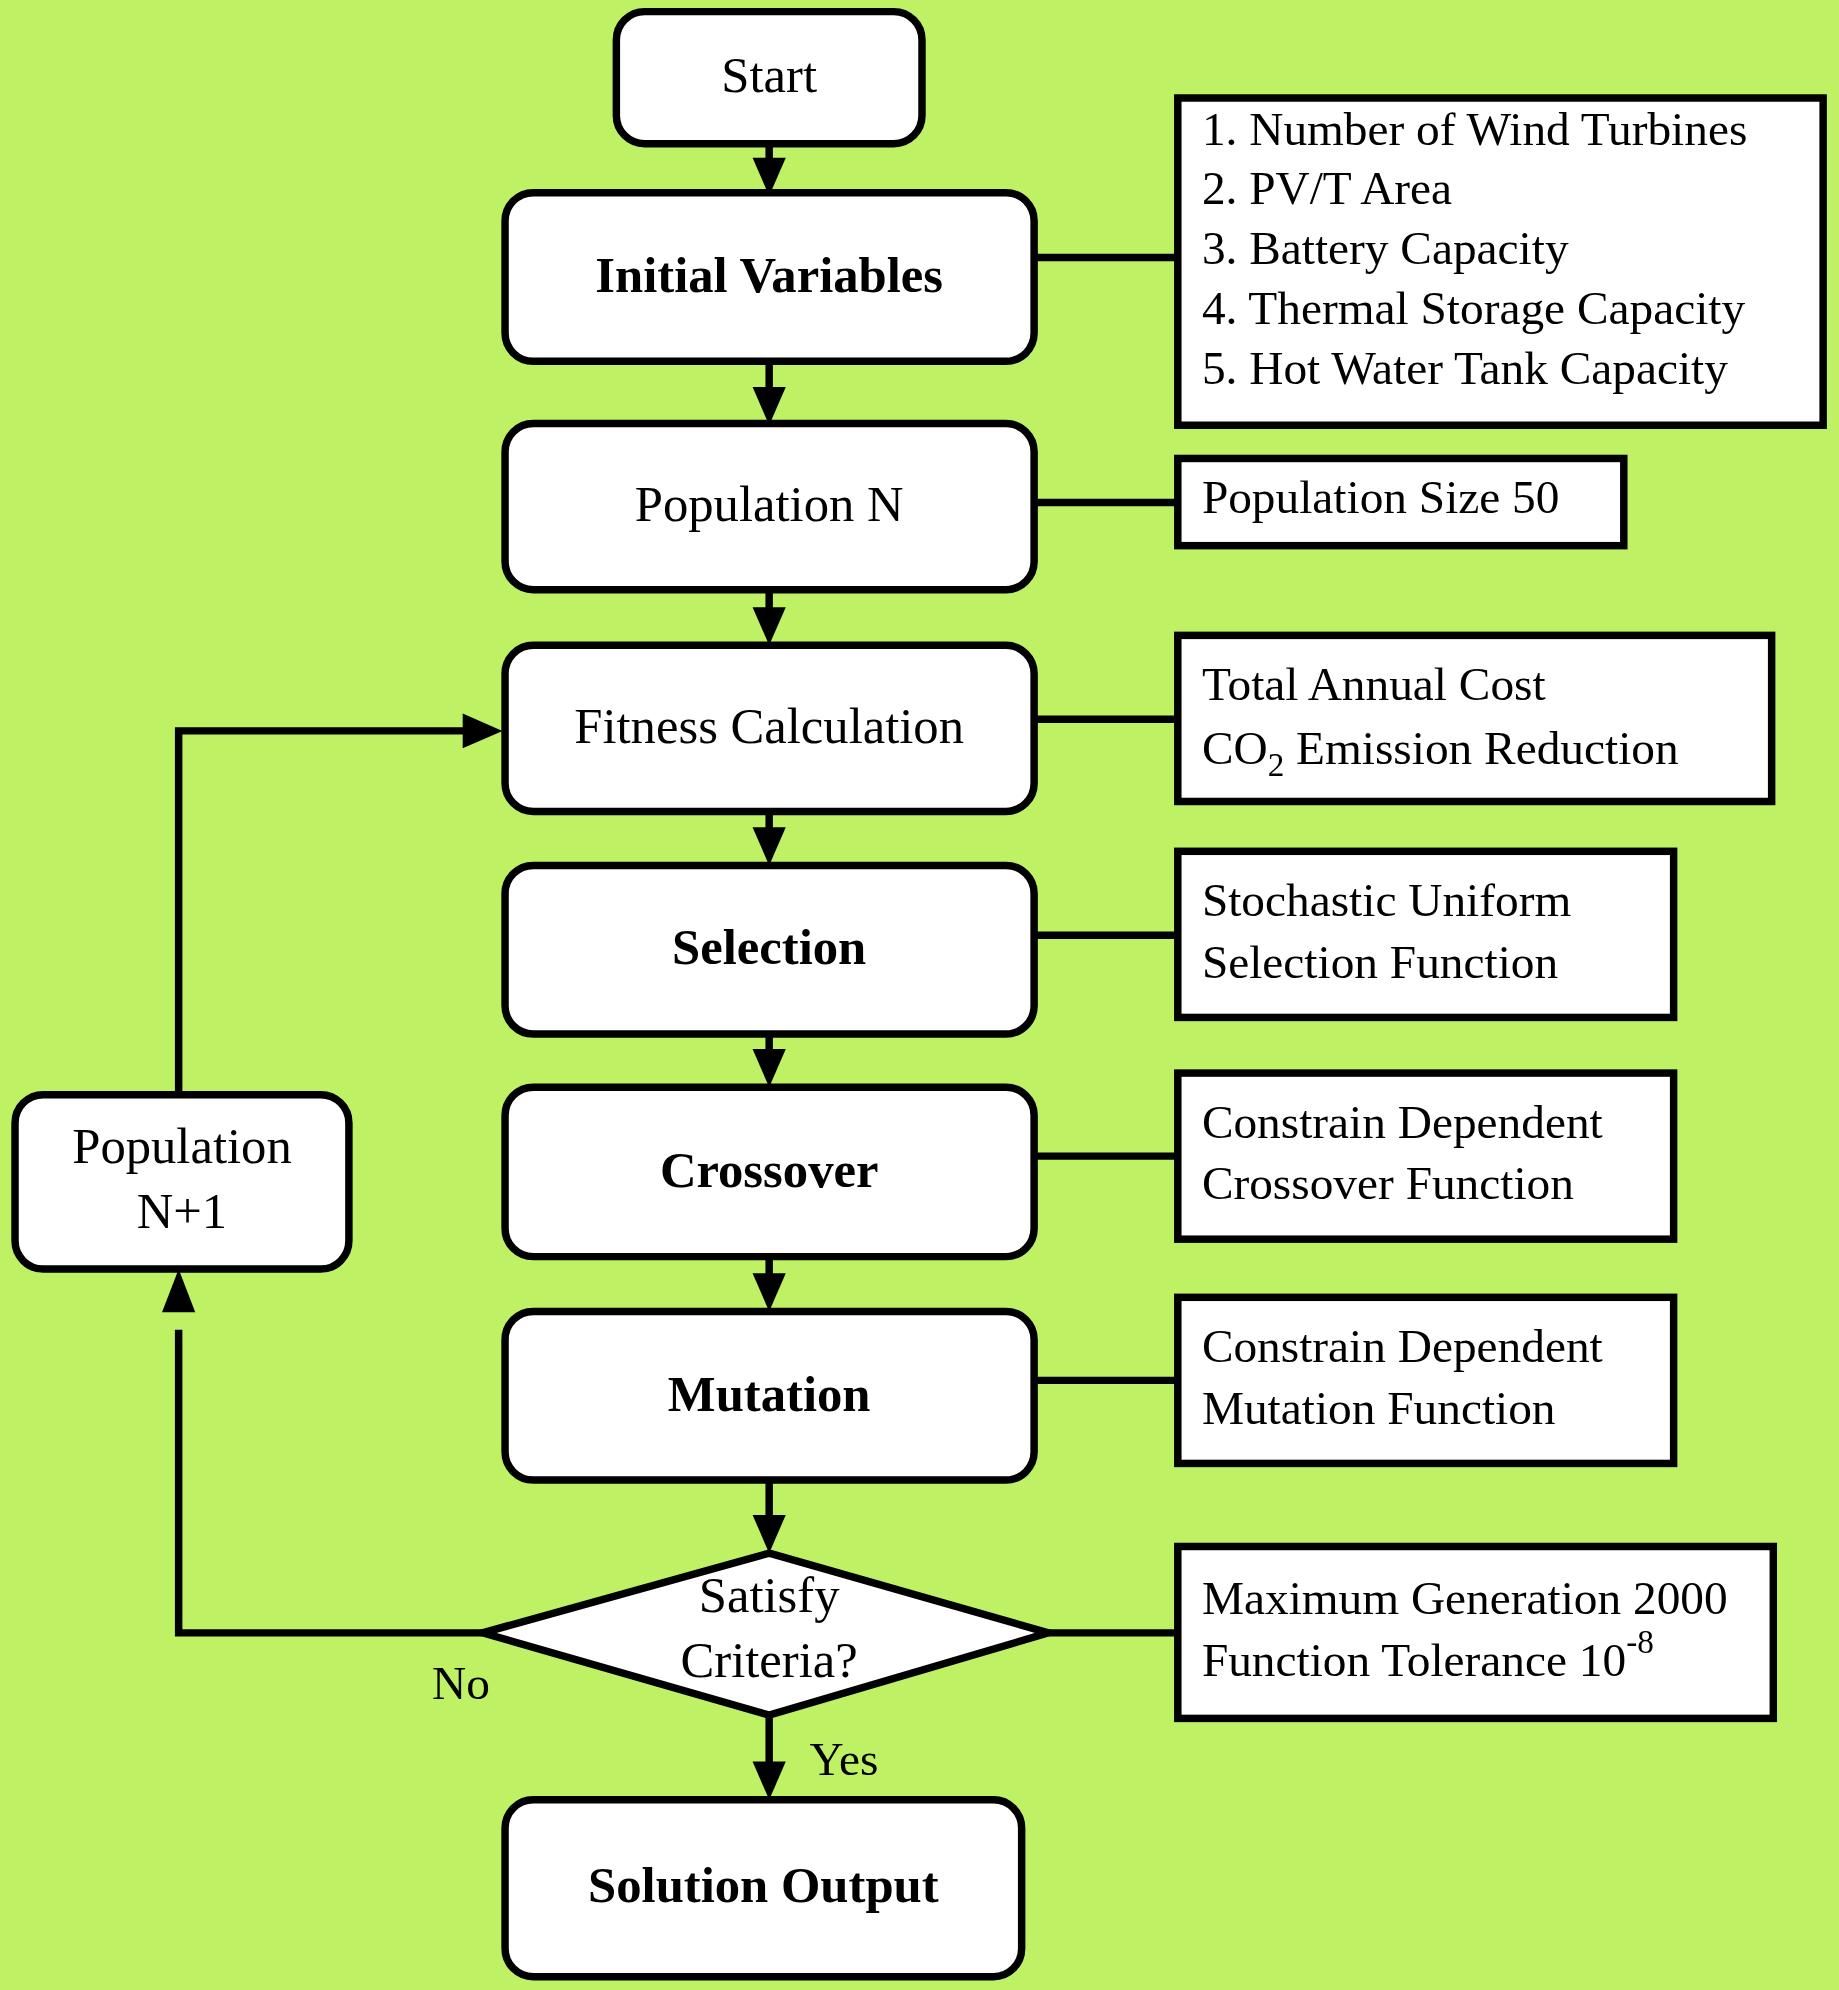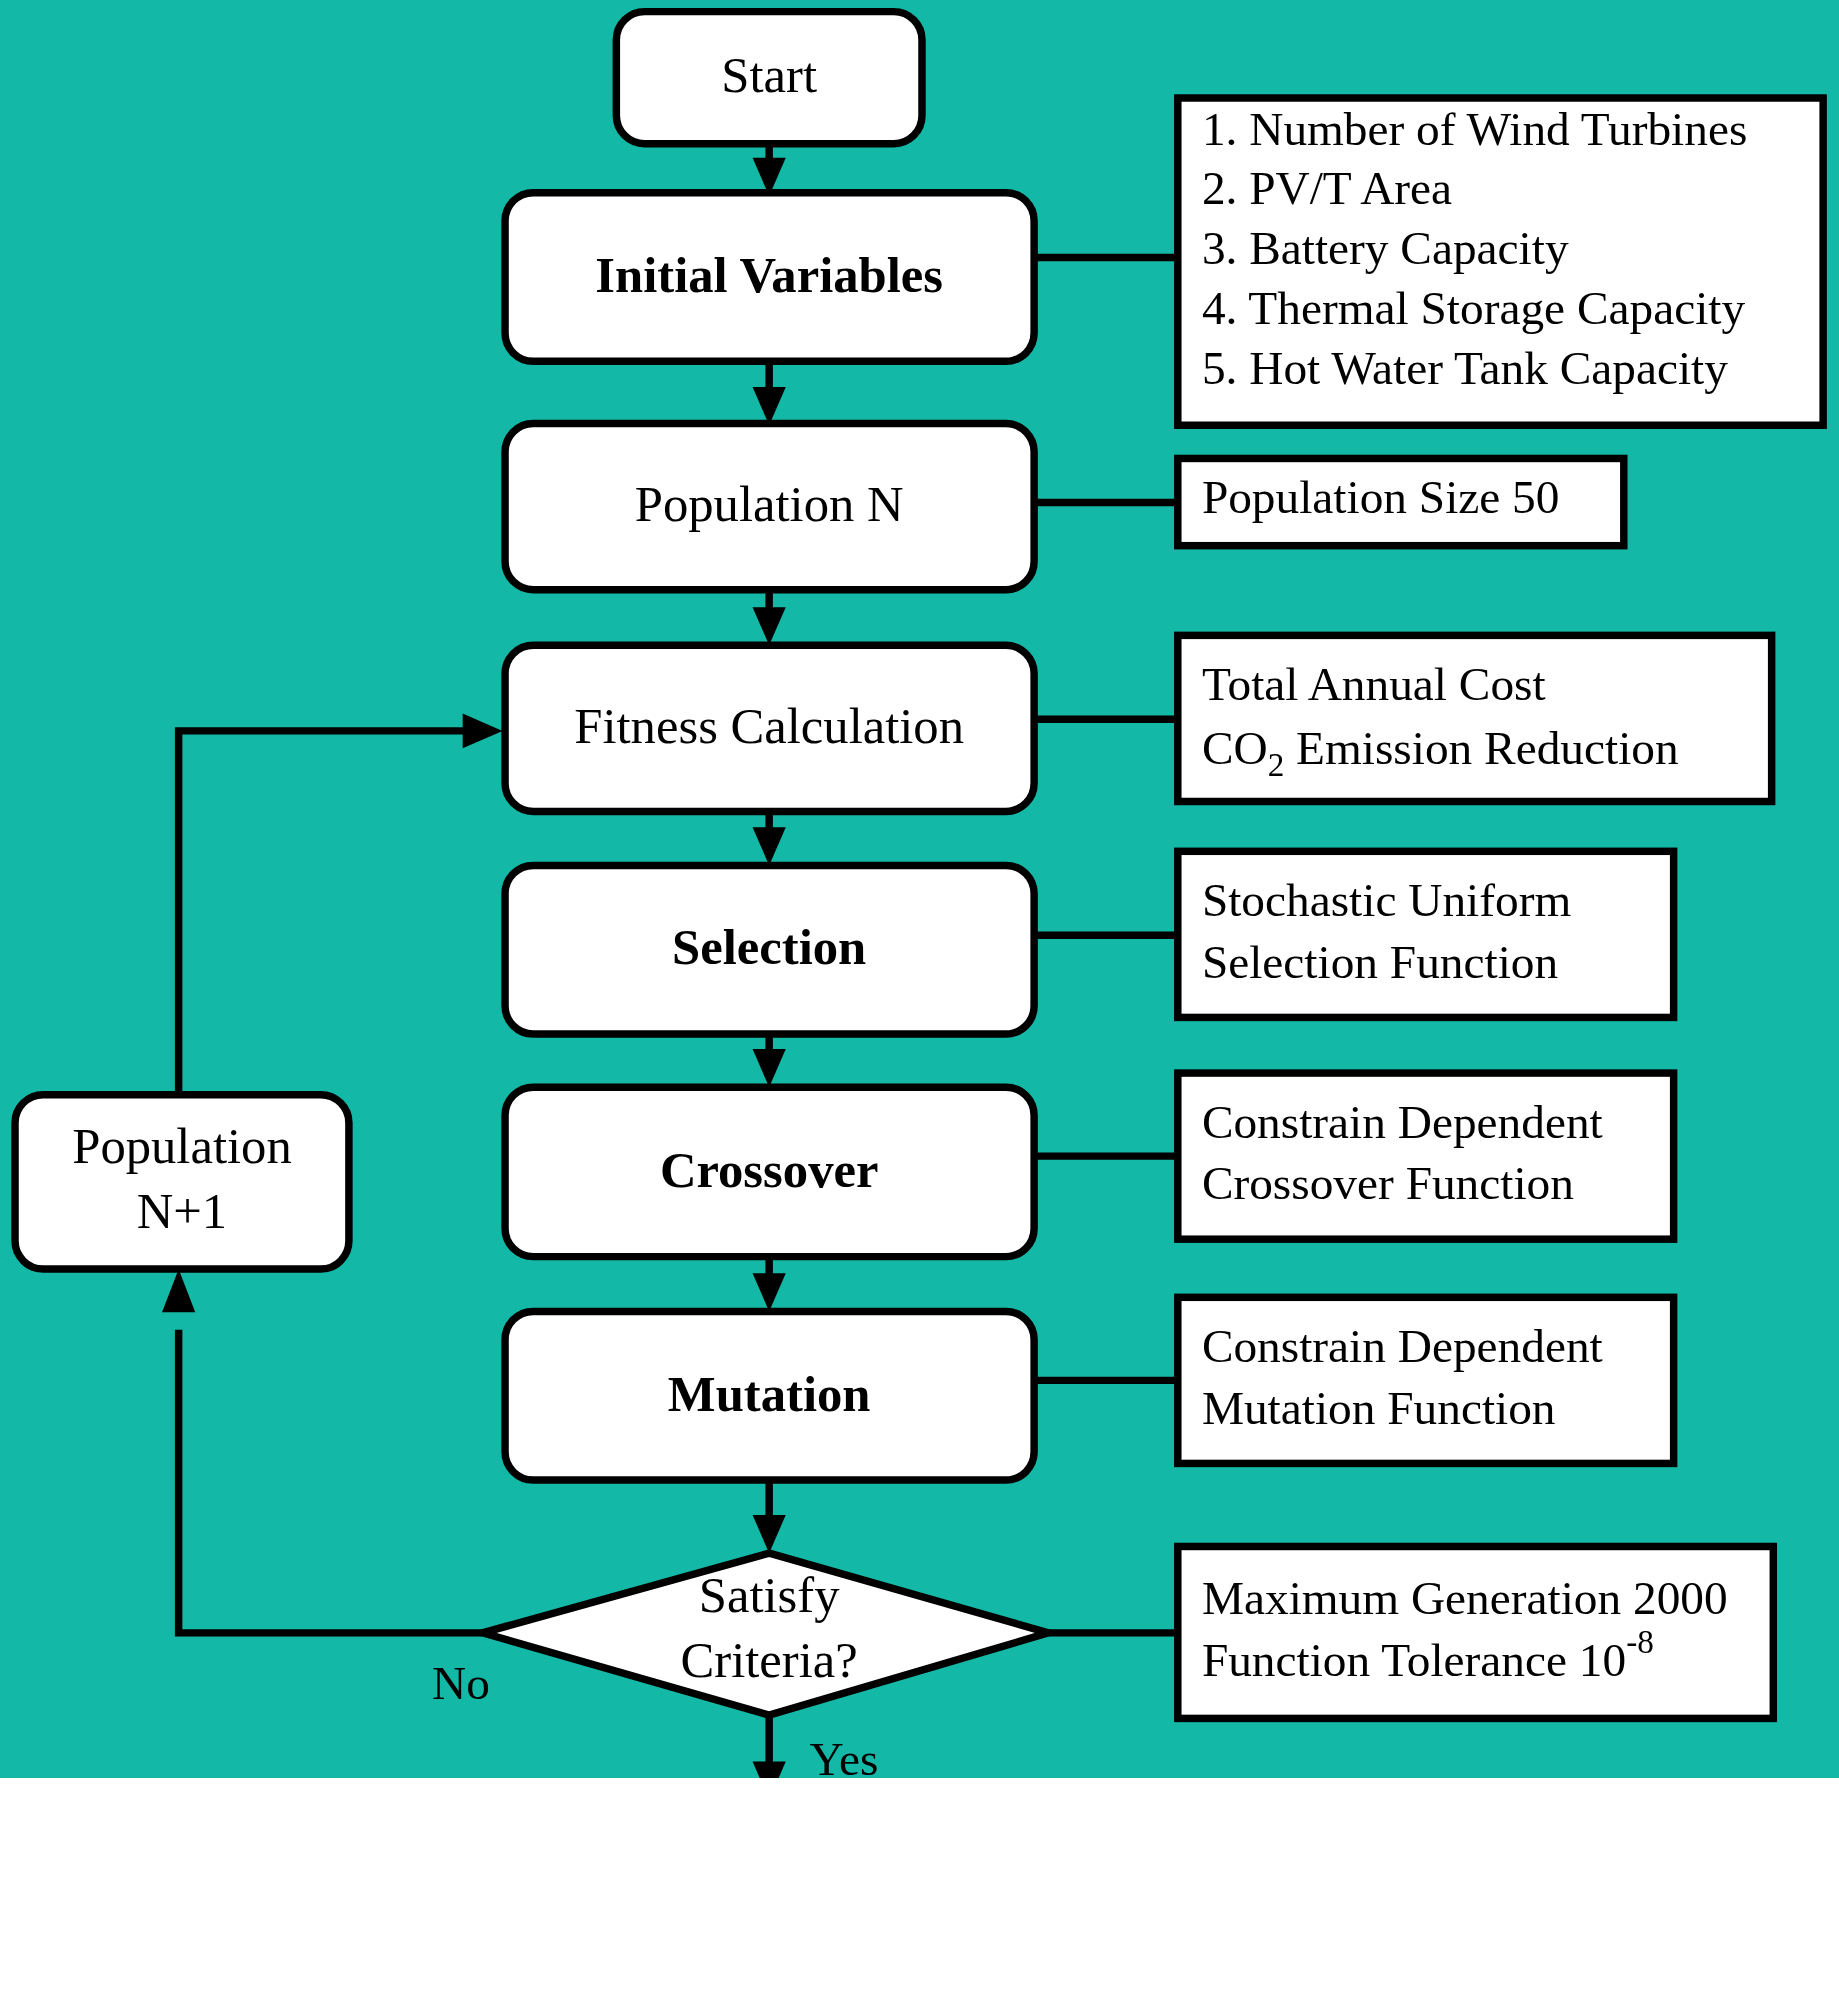--- a/index.html
+++ b/index.html
@@ -3,22 +3,22 @@
 <meta charset="utf-8">
 <style>
   html, body {
     margin: 0;
     padding: 0;
     background: #ffffff;
   }
   #canvas {
     position: relative;
     width: 1839px;
-    height: 1778px;
-    background: #14b8a6;
+    height: 1990px;
+    background: #bef264;
     overflow: hidden;
   }
   svg.flow {
     display: block;
     width: 1839px;
     height: 1990px;
   }
   .node-rect {
     fill: #ffffff;
     stroke: #000000;

